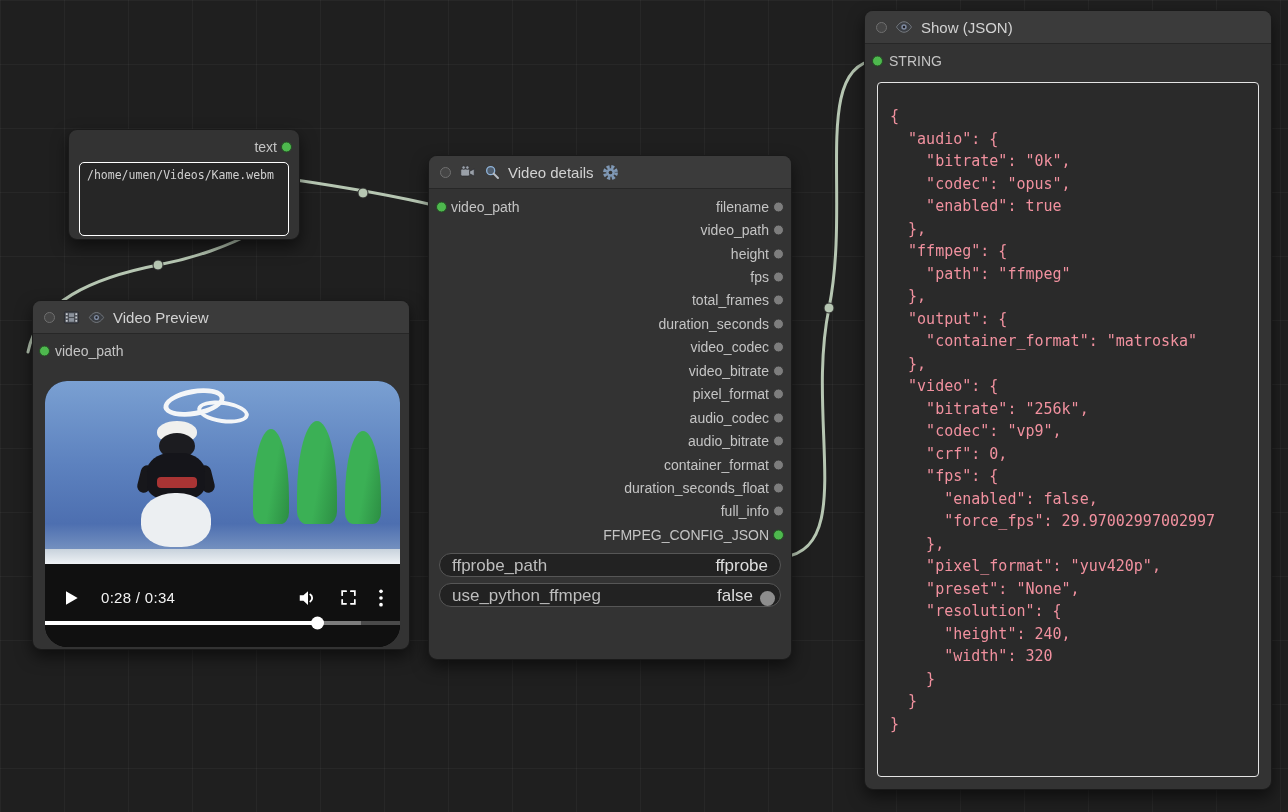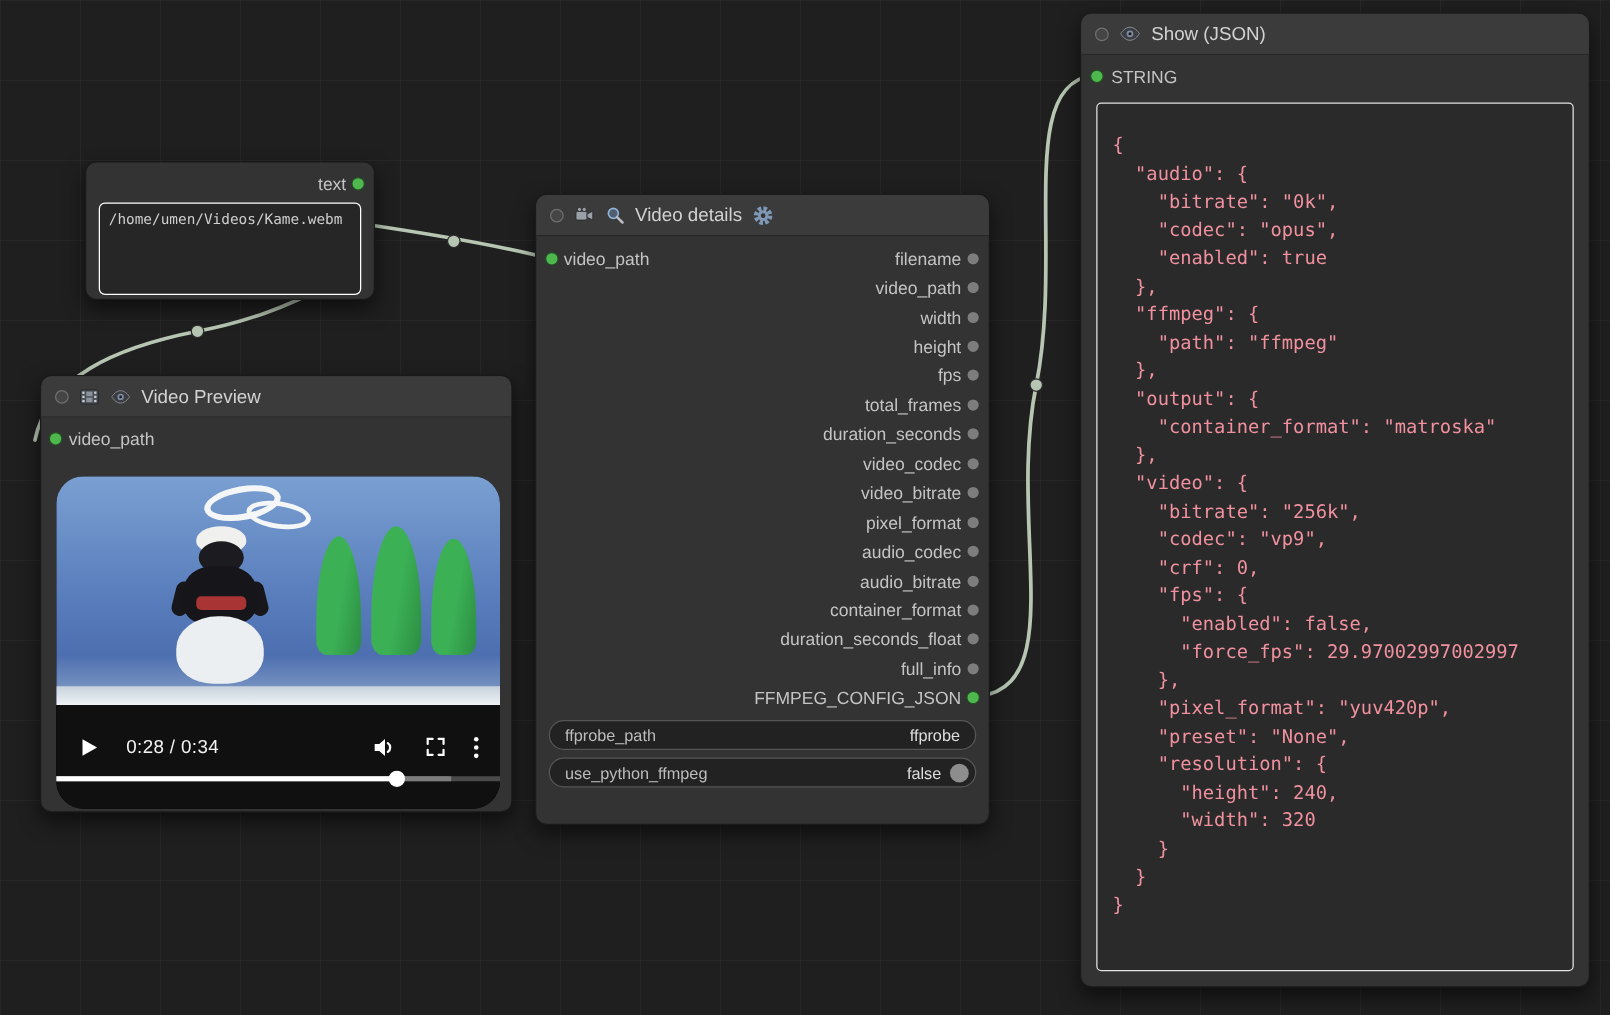--- a/index.html
+++ b/index.html
@@ -109,22 +109,22 @@
   }
   .vd-input .port{position:absolute;left:7px;top:50%;transform:translateY(-50%);}
   .vd-row{
     position:relative;height:23.45px;display:flex;align-items:center;
     justify-content:flex-end;padding-right:22px;
   }
   .vd-row .port{position:absolute;right:7px;top:50%;transform:translateY(-50%);}
   .vd-widgets{margin-top:6px;display:flex;flex-direction:column;gap:6px;}
   .widget{
     height:22px;margin:0 10px;background:#222222;border:1px solid #565656;
-    border-radius:12px;display:flex;align-items:center;padding:0 12px;
-    font-size:13px;color:#bdbdbd;
+    border-radius:12px;display:flex;align-items:flex-end;padding:0 12px;
+    font-size:17px;color:#bdbdbd;
   }
   .widget .w-label{flex:1;text-align:left;}
   .widget .w-value{color:#dedede;}
   .toggle-knob{width:15px;height:15px;border-radius:50%;background:#8d8d8d;margin-left:7px;margin-right:-7px;flex:none;}
 
   
   #node-show-json{left:864px;top:10px;width:408px;height:780px;}
   .sj-input-row{
     position:relative;height:26px;margin-top:4px;
     display:flex;align-items:center;padding-left:24px;
@@ -284,24 +284,20 @@
 
     <div class="vd-row">
           <span class="io-label">filename</span>
           <span class="port"></span>
         </div>
         <div class="vd-row">
           <span class="io-label">video_path</span>
           <span class="port"></span>
         </div>
         <div class="vd-row">
-          <span class="io-label">width</span>
-          <span class="port"></span>
-        </div>
-        <div class="vd-row">
           <span class="io-label">height</span>
           <span class="port"></span>
         </div>
         <div class="vd-row">
           <span class="io-label">fps</span>
           <span class="port"></span>
         </div>
         <div class="vd-row">
           <span class="io-label">total_frames</span>
           <span class="port"></span>

